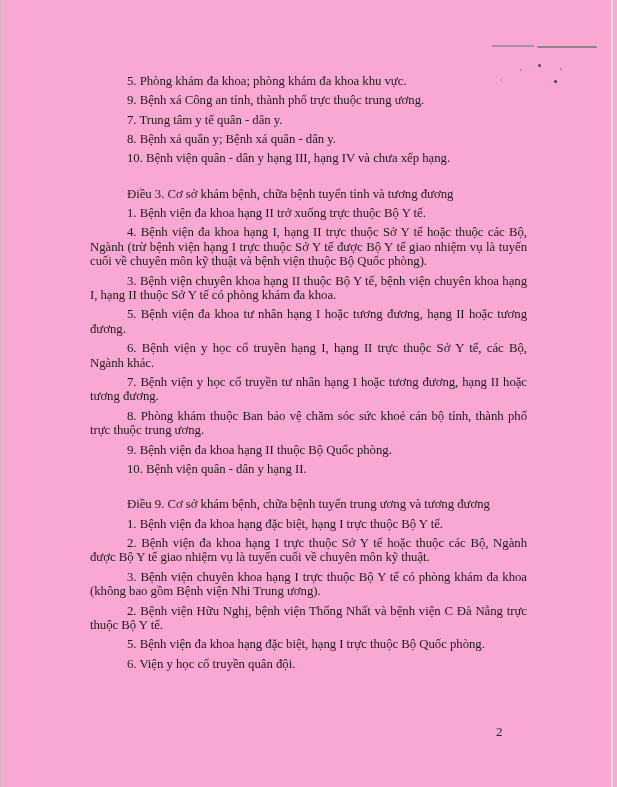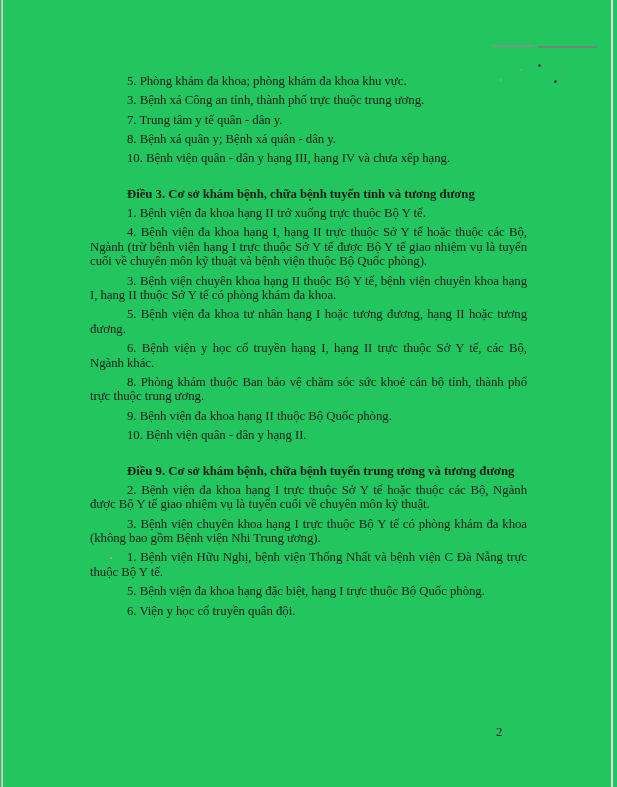--- a/index.html
+++ b/index.html
@@ -4,21 +4,21 @@
 <style>
   html, body { margin: 0; padding: 0; }
   body {
     width: 617px; height: 787px;
     background: #f2f2f2;
     font-family: "Liberation Serif", serif;
   }
   .page {
     position: relative;
     width: 617px; height: 787px;
-    background: #22c55e;
+    background: #f9a8d4;
     overflow: hidden;
     color: #1c1c1c;
   }
   .edge-left {
     position: absolute; left: 1px; top: 0;
     width: 2px; height: 100%;
     background: linear-gradient(90deg, #b5b5b5, #d8d8d8);
   }
   .edge-right {
     position: absolute; left: 611px; top: 0;
@@ -31,21 +31,21 @@
     font-size: 12.8px;
     line-height: 14.5px;
     text-align: justify;
     letter-spacing: -0.05px;
   }
   .body-text p {
     margin: 0 0 4.8px 0;
     text-indent: 37px;
   }
   .body-text p.head {
-    font-weight: bold;
+    font-weight: normal;
     margin-top: 21px;
   }
   .pagenum {
     position: absolute;
     left: 496px; top: 724px;
     font-size: 13px;
     color: #2a2a2a;
   }
   .dash {
     position: absolute;
@@ -78,36 +78,38 @@
   <div class="dash dash-b"></div>
   <div class="dot dot-1"></div>
   <div class="dot dot-2"></div>
   <div class="dot dot-3"></div>
   <div class="dot dot-4"></div>
   <div class="dot dot-5"></div>
   <div class="dot dot-6"></div>
 
   <div class="body-text">
     <p>5. Phòng khám đa khoa; phòng khám đa khoa khu vực.</p>
-    <p>3. Bệnh xá Công an tỉnh, thành phố trực thuộc trung ương.</p>
+    <p>9. Bệnh xá Công an tỉnh, thành phố trực thuộc trung ương.</p>
     <p>7. Trung tâm y tế quân - dân y.</p>
     <p>8. Bệnh xá quân y; Bệnh xá quân - dân y.</p>
     <p>10. Bệnh viện quân - dân y hạng III, hạng IV và chưa xếp hạng.</p>
     <p class="head">Điều 3. Cơ sở khám bệnh, chữa bệnh tuyến tỉnh và tương đương</p>
     <p>1. Bệnh viện đa khoa hạng II trở xuống trực thuộc Bộ Y tế.</p>
     <p>4. Bệnh viện đa khoa hạng I, hạng II trực thuộc Sở Y tế hoặc thuộc các Bộ, Ngành (trừ bệnh viện hạng I trực thuộc Sở Y tế được Bộ Y tế giao nhiệm vụ là tuyến cuối về chuyên môn kỹ thuật và bệnh viện thuộc Bộ Quốc phòng).</p>
     <p>3. Bệnh viện chuyên khoa hạng II thuộc Bộ Y tế, bệnh viện chuyên khoa hạng I, hạng II thuộc Sở Y tế có phòng khám đa khoa.</p>
     <p>5. Bệnh viện đa khoa tư nhân hạng I hoặc tương đương, hạng II hoặc tương đương.</p>
     <p>6. Bệnh viện y học cổ truyền hạng I, hạng II trực thuộc Sở Y tế, các Bộ, Ngành khác.</p>
+    <p>7. Bệnh viện y học cổ truyền tư nhân hạng I hoặc tương đương, hạng II hoặc tương đương.</p>
     <p>8. Phòng khám thuộc Ban bảo vệ chăm sóc sức khoẻ cán bộ tỉnh, thành phố trực thuộc trung ương.</p>
     <p>9. Bệnh viện đa khoa hạng II thuộc Bộ Quốc phòng.</p>
     <p>10. Bệnh viện quân - dân y hạng II.</p>
     <p class="head">Điều 9. Cơ sở khám bệnh, chữa bệnh tuyến trung ương và tương đương</p>
+    <p>1. Bệnh viện đa khoa hạng đặc biệt, hạng I trực thuộc Bộ Y tế.</p>
     <p>2. Bệnh viện đa khoa hạng I trực thuộc Sở Y tế hoặc thuộc các Bộ, Ngành được Bộ Y tế giao nhiệm vụ là tuyến cuối về chuyên môn kỹ thuật.</p>
     <p>3. Bệnh viện chuyên khoa hạng I trực thuộc Bộ Y tế có phòng khám đa khoa (không bao gồm Bệnh viện Nhi Trung ương).</p>
-    <p>1. Bệnh viện Hữu Nghị, bệnh viện Thống Nhất và bệnh viện C Đà Nẵng trực thuộc Bộ Y tế.</p>
+    <p>2. Bệnh viện Hữu Nghị, bệnh viện Thống Nhất và bệnh viện C Đà Nẵng trực thuộc Bộ Y tế.</p>
     <p>5. Bệnh viện đa khoa hạng đặc biệt, hạng I trực thuộc Bộ Quốc phòng.</p>
     <p>6. Viện y học cổ truyền quân đội.</p>
   </div>
 
   <div class="pagenum">2</div>
 
 </div>
 
 </body></html>

